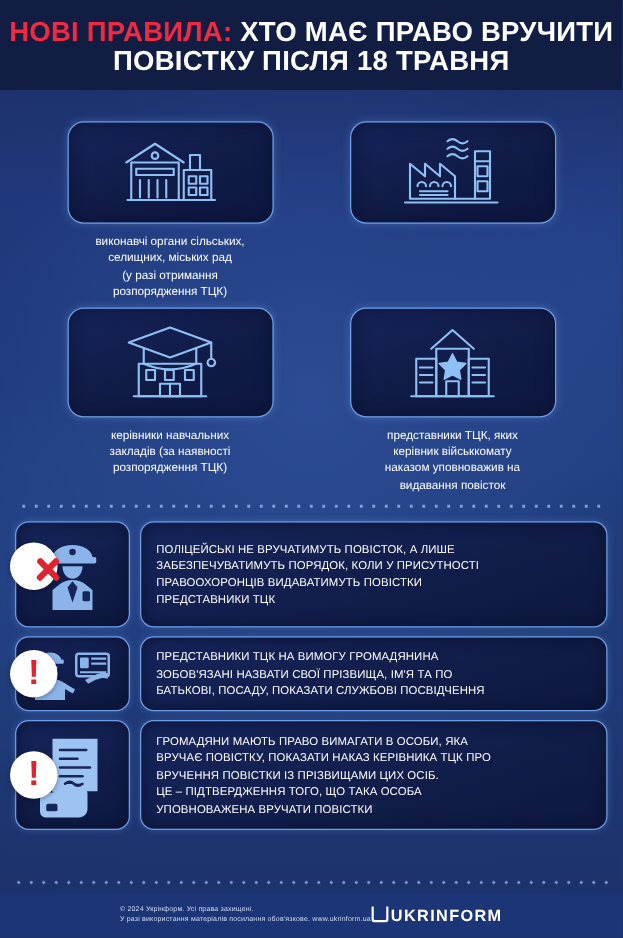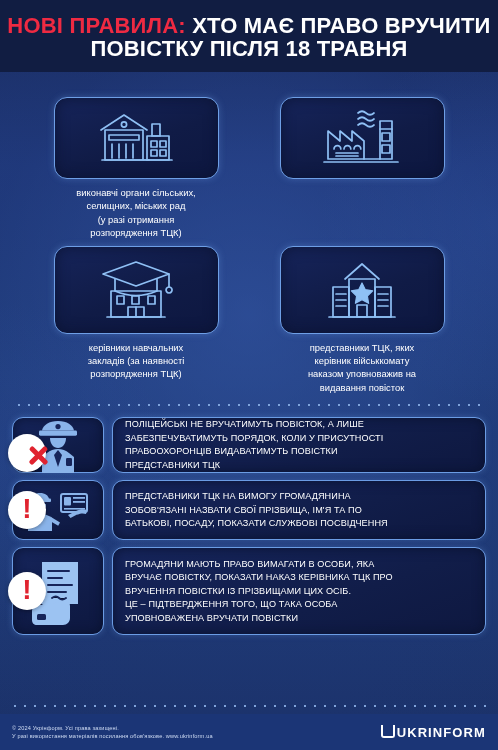--- a/index.html
+++ b/index.html
@@ -184,21 +184,21 @@
     color: #ffffff;
     font-size: 9.1px;
     line-height: 13.5px;
     padding: 9px 10px 9px 12px;
     box-sizing: border-box;
     display: flex;
     align-items: center;
     white-space: pre-line;
     letter-spacing: 0.1px;
   }
-  .n1 { height: 56px; }
+  .n1 { height: 85px; }
   .n2 { height: 60px; }
   .n3 { height: 88px; }
 
   
   .footer-dots {
     position: absolute;
     left: 10px;
     right: 10px;
     bottom: 40px;
     height: 8px;
@@ -210,21 +210,21 @@
   }
   .footer {
     position: absolute;
     left: 0;
     right: 0;
     bottom: 0;
     height: 36px;
     background: #1b3576;
     display: flex;
     align-items: center;
-    justify-content: space-between;
+    justify-content: center;
     padding: 0 12px;
     box-sizing: border-box;
     z-index: 3;
   }
   .footer-left {
     font-size: 5.6px;
     line-height: 8.4px;
     color: #cfdcf4;
     white-space: pre-line;
     letter-spacing: 0.15px;

